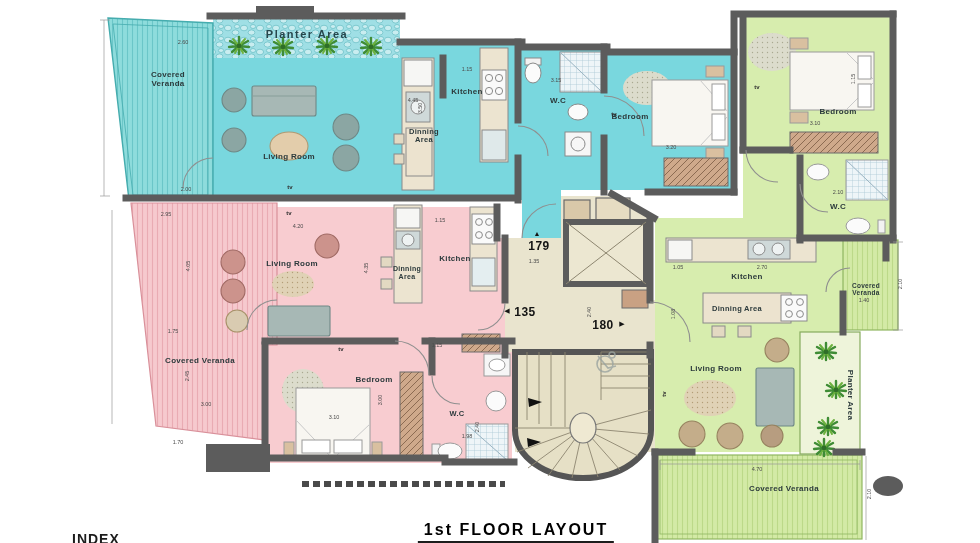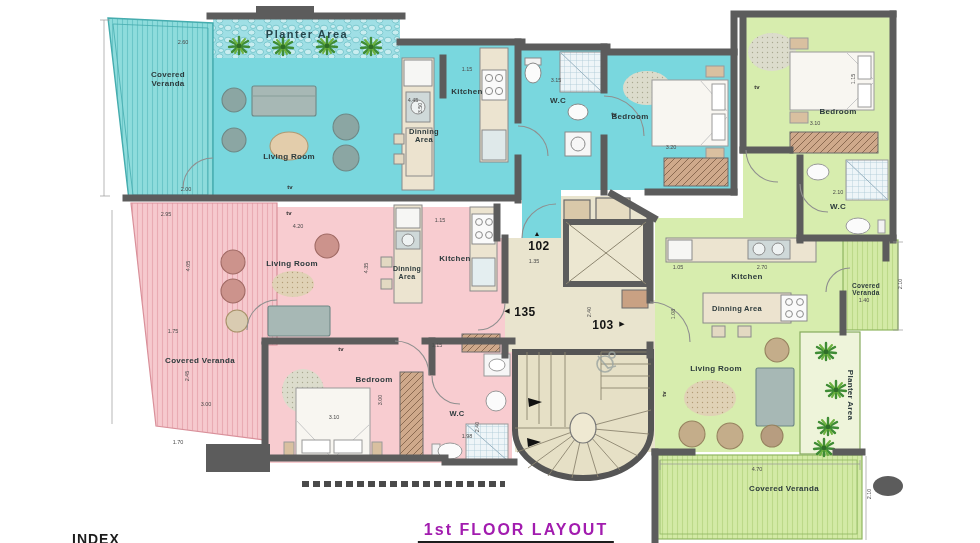--- a/index.html
+++ b/index.html
@@ -12,21 +12,21 @@
   .lbl.planter-big{font-size:11px;letter-spacing:1.5px;color:#27464c}
   .lbl.small{font-size:6.5px;width:52px}
   .lbl.vert{transform:translate(-50%,-50%) rotate(90deg)}
   .unitnum{position:absolute;transform:translate(-50%,-50%);font-size:12px;font-weight:bold;color:#141414;letter-spacing:.5px}
   .arrow{position:absolute;transform:translate(-50%,-50%);font-size:7px;color:#141414}
   .dim{position:absolute;transform:translate(-50%,-50%);font-size:5.5px;color:#4c4c4c;white-space:nowrap}
   .dim.rot{transform:translate(-50%,-50%) rotate(-90deg)}
   .tvm{position:absolute;transform:translate(-50%,-50%);font-size:6px;font-weight:bold;color:#2e2e2e}
   .tvm.rot{transform:translate(-50%,-50%) rotate(-90deg)}
   #title{position:absolute;left:516px;top:521px;transform:translateX(-50%);font-size:16px;
-         font-weight:bold;color:#a21caf;letter-spacing:2px;border-bottom:2px solid #1c1c1c;padding:0 6px 2px}
+         font-weight:bold;color:#000000;letter-spacing:2px;border-bottom:2px solid #1c1c1c;padding:0 6px 2px}
   #index-label{position:absolute;left:72px;top:531px;font-size:14px;font-weight:bold;color:#1c1c1c;letter-spacing:1px}
 </style>
 </head>
 <body>
 
 <svg id="plan-svg" width="980" height="543" viewBox="0 0 980 543">
   <defs>
     <pattern id="stT" width="5" height="5" patternUnits="userSpaceOnUse">
       <rect width="5" height="5" fill="#8edcdc"></rect>
         <path d="M2.5,0 V5" stroke="#6bc6c8" stroke-width="1.1"></path>
@@ -350,24 +350,24 @@
 <span class="lbl" style="left:838px;top:112px">Bedroom</span>
 <span class="lbl" style="left:838px;top:207px">W.C</span>
 <span class="lbl" style="left:747px;top:277px">Kitchen</span>
 <span class="lbl" style="left:737px;top:309px;font-size:7.5px">Dinning Area</span>
 <span class="lbl" style="left:716px;top:369px">Living Room</span>
 <span class="lbl two small" style="left:866px;top:289px">Covered Veranda</span>
 <span class="lbl" style="left:784px;top:489px">Covered Veranda</span>
 <span class="lbl vert" style="left:850px;top:395px">Planter Area</span>
 
 <span class="arrow" style="left:537px;top:233px">▲</span>
-<span class="unitnum" style="left:539px;top:246px">102</span>
+<span class="unitnum" style="left:539px;top:246px">179</span>
 <span class="arrow" style="left:507px;top:311px">◀</span>
 <span class="unitnum" style="left:525px;top:312px">135</span>
-<span class="unitnum" style="left:603px;top:325px">103</span>
+<span class="unitnum" style="left:603px;top:325px">180</span>
 <span class="arrow" style="left:622px;top:324px">▶</span>
 
 <div id="dims">
     <span class="dim" style="left: 183px; top: 42px;">2.60</span>
     <span class="dim" style="left: 186px; top: 189px;">2.00</span>
     <span class="dim" style="left: 413px; top: 100px;">4.45</span>
     <span class="dim" style="left: 467px; top: 69px;">1.15</span>
     <span class="dim rot" style="left: 420px; top: 108px;">3.50</span>
     <span class="dim" style="left: 556px; top: 80px;">3.15</span>
     <span class="dim" style="left: 671px; top: 147px;">3.20</span>

